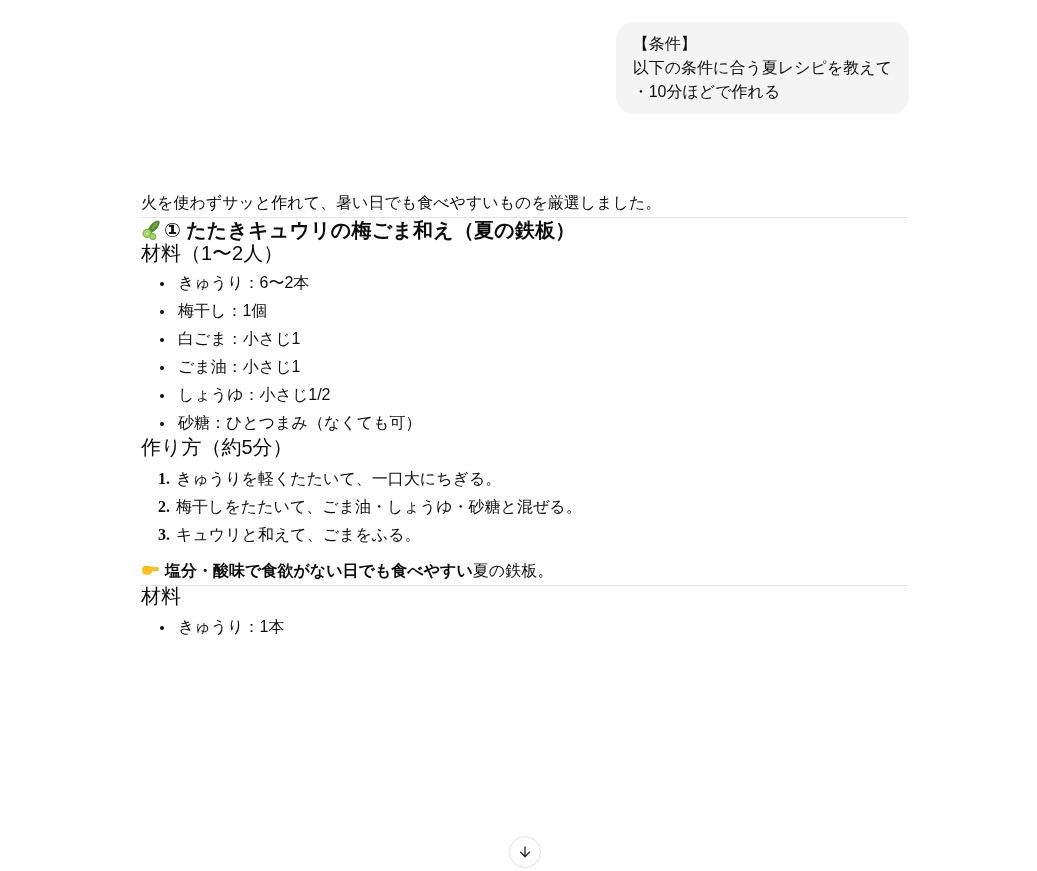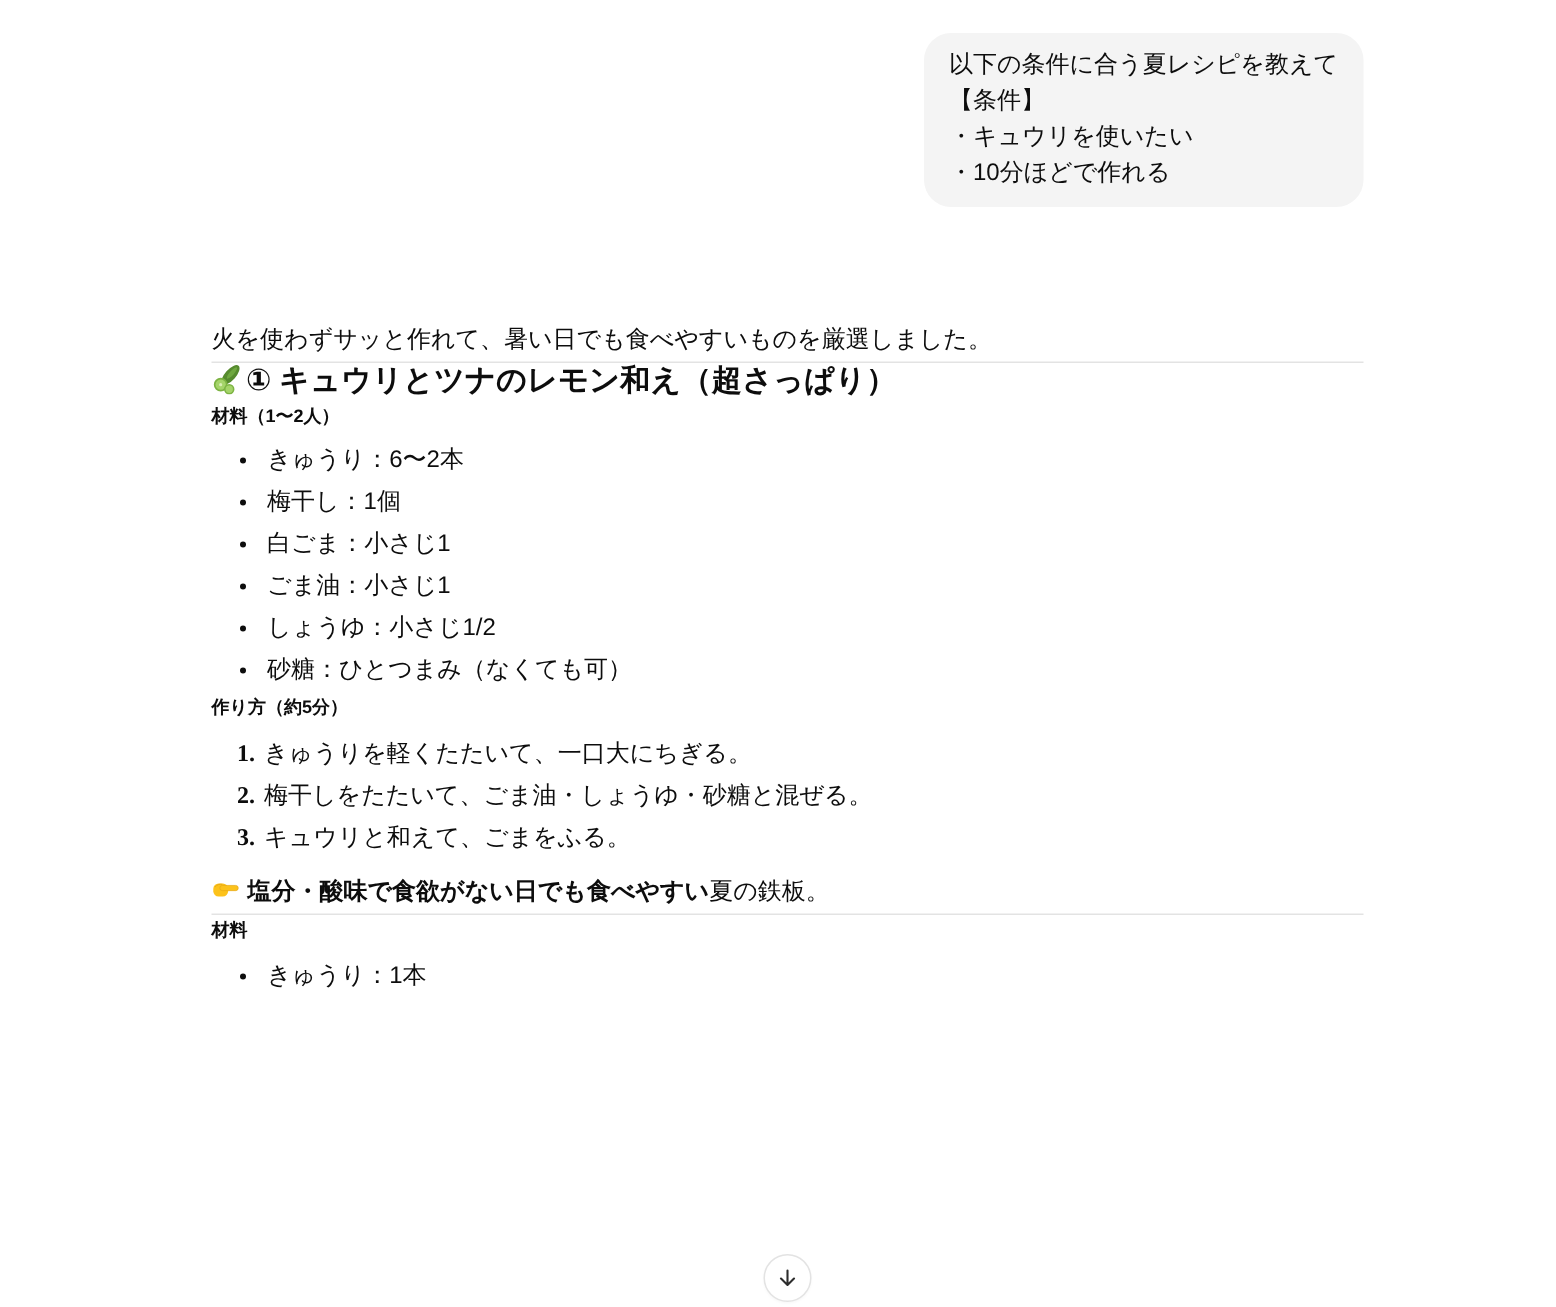--- a/index.html
+++ b/index.html
@@ -31,21 +31,21 @@
   .hr-1 { margin-top: 27px; }
   .hr-2 { margin-top: 29px; }
   h3.recipe-heading {
     margin: 0; font-size: 20px; line-height: 25px; font-weight: 700;
     letter-spacing: 0.2px;
   }
   .h3-1 { margin-top: 33px; }
   .h3-2 { margin-top: 32px; }
   h3 .num { margin: 0 5px 0 2px; font-weight: 700; }
   h3 svg { vertical-align: -3px; }
-  h4.sub-heading { margin: 0; font-size: 12px; line-height: 20px; font-weight: 700; }
+  h4.sub-heading { margin: 0; font-size: 20px; line-height: 20px; font-weight: 400; }
   .h4-ing1 { margin-top: 24px; }
   .h4-steps { margin-top: 19px; }
   .h4-ing2 { margin-top: 23px; }
   ul.ingredients { margin: 6px 0 0; padding-left: 34px; }
   ul.ingredients li { font-size: 16px; line-height: 28px; padding-left: 3px; }
   ul.ingredients li::marker { font-size: 13px; }
   ol.steps { margin: 8px 0 0; padding-left: 33px; }
   ol.steps li { font-size: 16px; line-height: 28px; padding-left: 2px; font-family: Liberation Serif, serif; }
   ol.steps li::marker { font-weight: 700; }
   .ul-2 { margin-top: 7px !important; }
@@ -63,44 +63,43 @@
     box-shadow: 0 1px 2px rgba(0,0,0,0.03);
   }
 </style>
 </head>
 <body>
 
 <div class="column">
 
   <div class="user-row">
     <div class="user-bubble">
+      <div>【条件】</div>
       <div>以下の条件に合う夏レシピを教えて</div>
-      <div>【条件】</div>
-      <div>・キュウリを使いたい</div>
       <div>・10分ほどで作れる</div>
     </div>
   </div>
 
   <div>
 
     <p class="intro">
       <br>
       <span>火を使わずサッと作れて、暑い日でも食べやすいものを厳選しました。</span>
     </p>
 
     <hr class="divider hr-1">
 
     <h3 class="recipe-heading h3-1">
       <svg width="21" height="21" viewBox="0 0 24 24">
         <ellipse cx="14.5" cy="9" rx="4.1" ry="9.2" transform="rotate(42 14.5 9)" fill="#568b2e"></ellipse>
         <ellipse cx="15.6" cy="7.6" rx="1.6" ry="5.6" transform="rotate(42 15.6 7.6)" fill="#6fa83f"></ellipse>
         <circle cx="7" cy="16.5" r="4.6" fill="#a5d46a" stroke="#7cb342" stroke-width="1.3"></circle>
         <circle cx="7" cy="16.5" r="1.2" fill="#d9efb5"></circle>
         <circle cx="13.5" cy="20" r="3.4" fill="#a5d46a" stroke="#7cb342" stroke-width="1.2"></circle>
-      </svg><span class="num">①</span><span>キュウリとツナのレモン和え（超さっぱり）</span>
+      </svg><span class="num">①</span><span>たたきキュウリの梅ごま和え（夏の鉄板）</span>
     </h3>
 
     <h4 class="sub-heading h4-ing1">材料（1〜2人）</h4>
     <ul class="ingredients">
       <li>きゅうり：6〜2本</li>
       <li>梅干し：1個</li>
       <li>白ごま：小さじ1</li>
       <li>ごま油：小さじ1</li>
       <li>しょうゆ：小さじ1/2</li>
       <li>砂糖：ひとつまみ（なくても可）</li>

